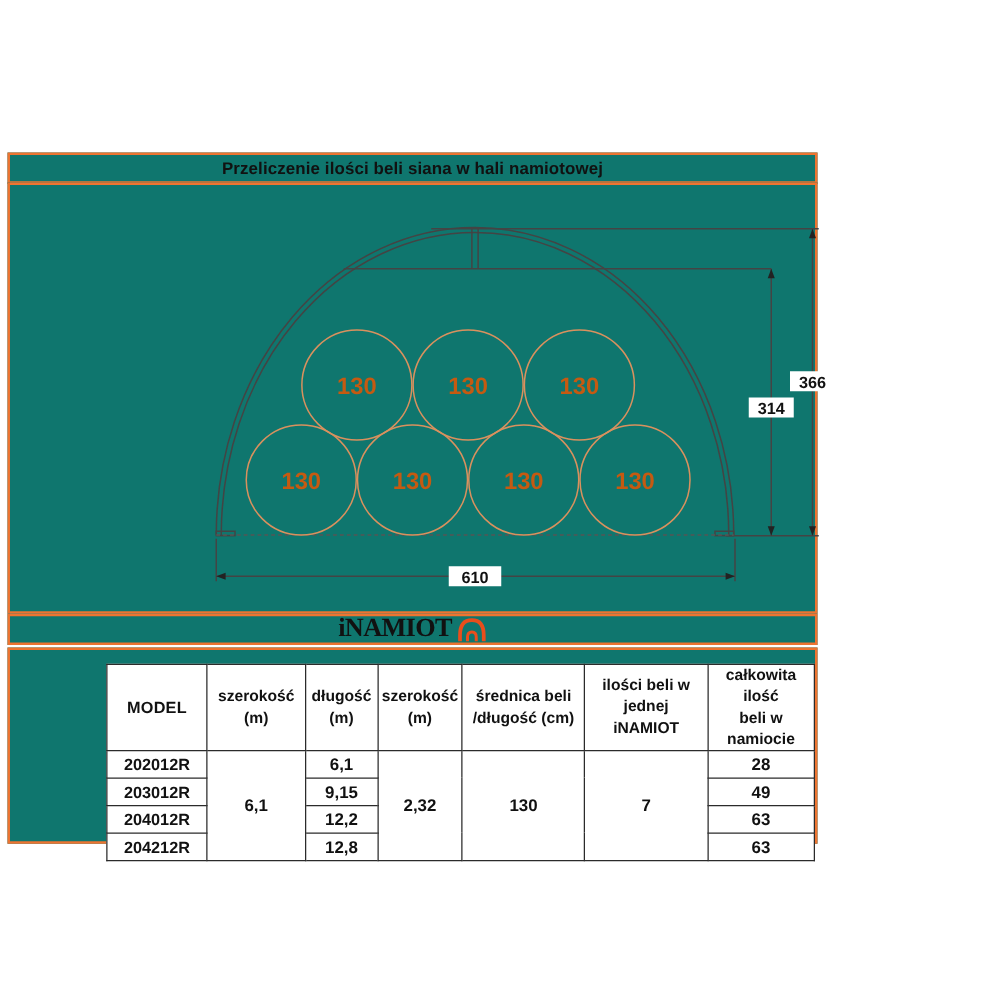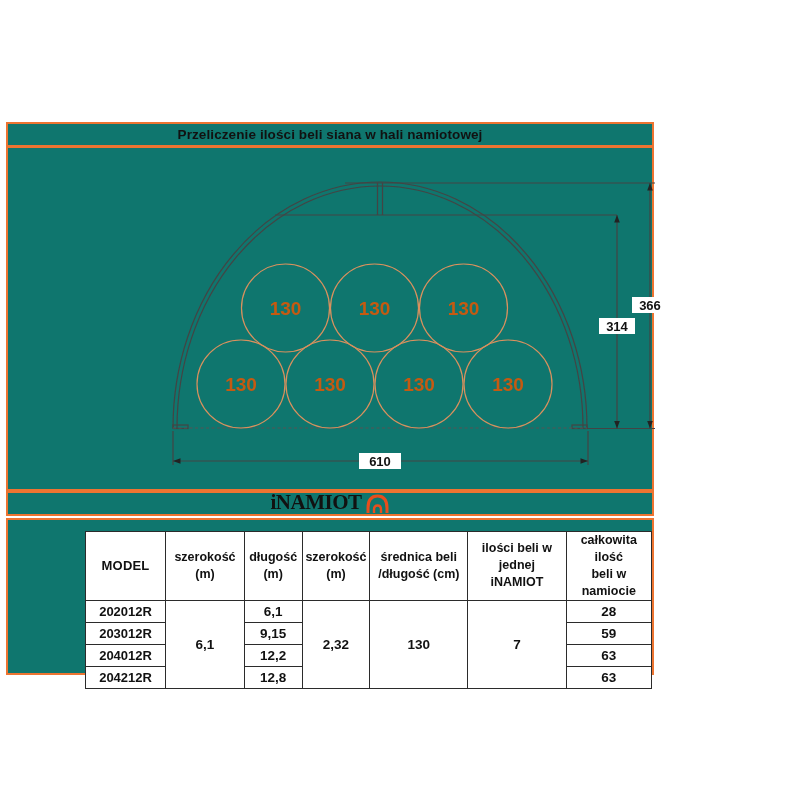--- a/index.html
+++ b/index.html
@@ -165,21 +165,21 @@
       <td rowspan="4">6,1</td>
       <td>6,1</td>
       <td rowspan="4">2,32</td>
       <td rowspan="4">130</td>
       <td rowspan="4">7</td>
       <td>28</td>
     </tr>
     <tr class="r">
       <td class="model">203012R</td>
       <td>9,15</td>
-      <td>59</td>
+      <td>49</td>
     </tr>
     <tr class="r">
       <td class="model">204012R</td>
       <td>12,2</td>
       <td>63</td>
     </tr>
     <tr class="r">
       <td class="model">204212R</td>
       <td>12,8</td>
       <td>63</td>

